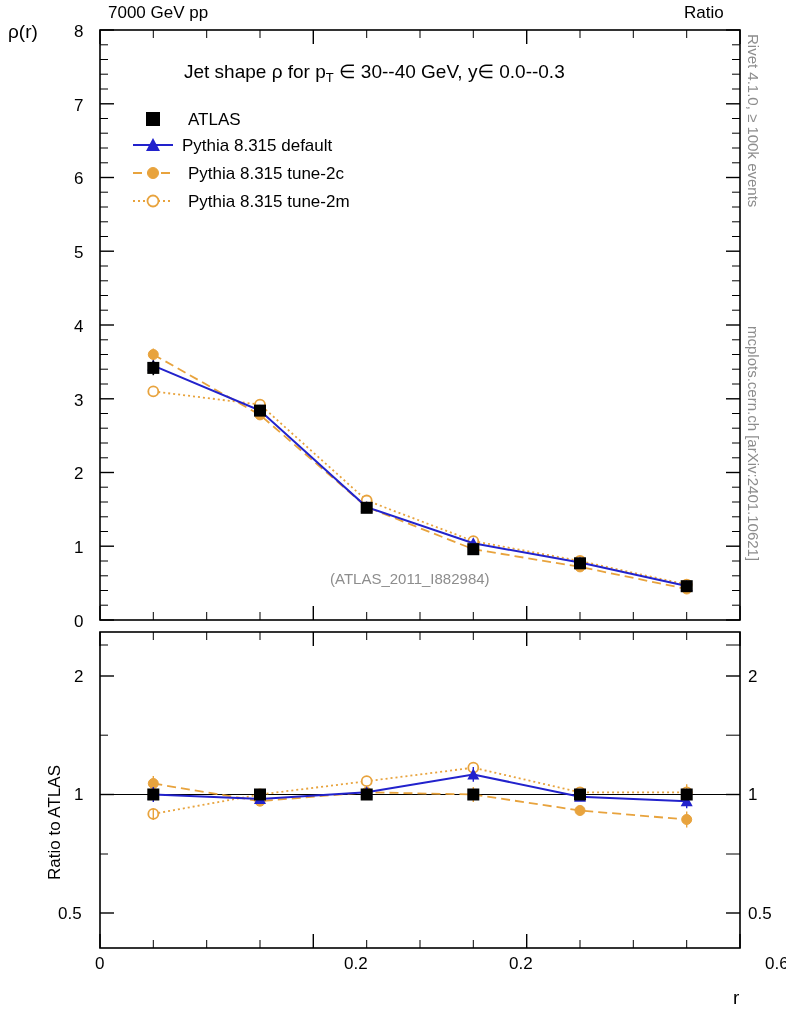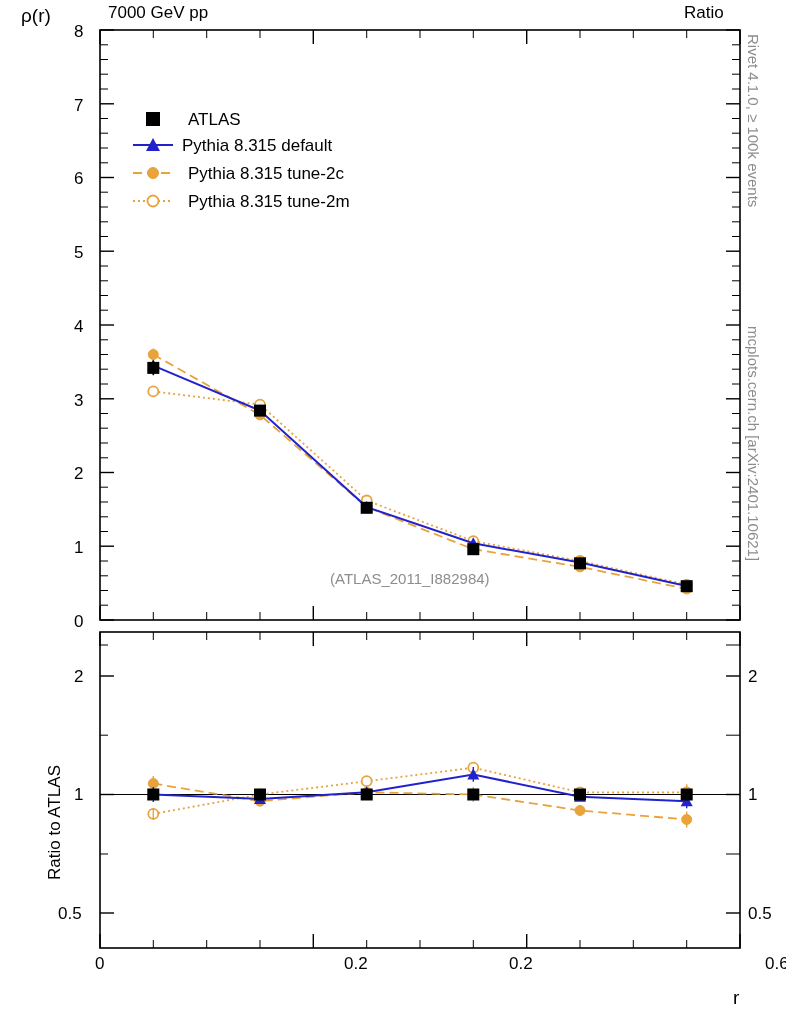--- a/index.html
+++ b/index.html
@@ -39,21 +39,21 @@
 <body>
 
 <div id="root">
 
   <div class="abs txt" style="left:108px; top:4px;">7000 GeV pp</div>
   <div class="abs txt" style="left:684px; top:4px;">Ratio</div>
 
   <div class="abs small vert-right gray" style="left:762px; top:34px;">Rivet 4.1.0, ≥ 100k events</div>
   <div class="abs small vert-right gray" style="left:762px; top:326px;">mcplots.cern.ch [arXiv:2401.10621]</div>
 
-  <div class="abs txt" style="left:8px; top:6px; font-size:19px;margin-left:13px;">ρ(r)</div>
+  <div class="abs txt" style="left:8px; top:22px; font-size:19px;">ρ(r)</div>
 
   <svg class="abs" style="left:0px; top:0px;" width="786" height="1024">
 
     <rect x="100" y="30" width="640" height="590" fill="none" stroke="#000" stroke-width="1.6"></rect>
 
     <g stroke="#000" stroke-width="1.4">
       <line x1="100" y1="620.0" x2="114" y2="620.0"></line>
       <line x1="100" y1="546.2" x2="114" y2="546.2"></line>
       <line x1="100" y1="472.5" x2="114" y2="472.5"></line>
       <line x1="100" y1="398.8" x2="114" y2="398.8"></line>
@@ -380,20 +380,23 @@
   <div class="abs txt" style="left:74px; top:23px;">8</div>
   <div class="abs txt" style="left:74px; top:97px;">7</div>
   <div class="abs txt" style="left:74px; top:170px;">6</div>
   <div class="abs txt" style="left:74px; top:244px;">5</div>
   <div class="abs txt" style="left:74px; top:318px;">4</div>
   <div class="abs txt" style="left:74px; top:392px;">3</div>
   <div class="abs txt" style="left:74px; top:465px;">2</div>
   <div class="abs txt" style="left:74px; top:539px;">1</div>
   <div class="abs txt" style="left:74px; top:613px;">0</div>
 
+  <div class="abs" style="left:184px; top:60px; font-size:19px; white-space:nowrap;">
+    <span>Jet shape </span><span>ρ</span><span> for p</span><span style="font-size:13px; vertical-align:-4px;">T</span><span> ∈ 30--40 GeV, y∈ 0.0--0.3</span>
+  </div>
 
   <div class="abs txt" style="left:188px; top:111px;">ATLAS</div>
   <div class="abs txt" style="left:182px; top:137px;">Pythia 8.315 default</div>
   <div class="abs txt" style="left:188px; top:165px;">Pythia 8.315 tune-2c</div>
   <div class="abs txt" style="left:188px; top:193px;">Pythia 8.315 tune-2m</div>
 
   <div class="abs small gray" style="left:330px; top:570px;">(ATLAS_2011_I882984)</div>
 
   <div class="abs txt vert-left" style="left:46px; top:880px;">Ratio to ATLAS</div>
 

